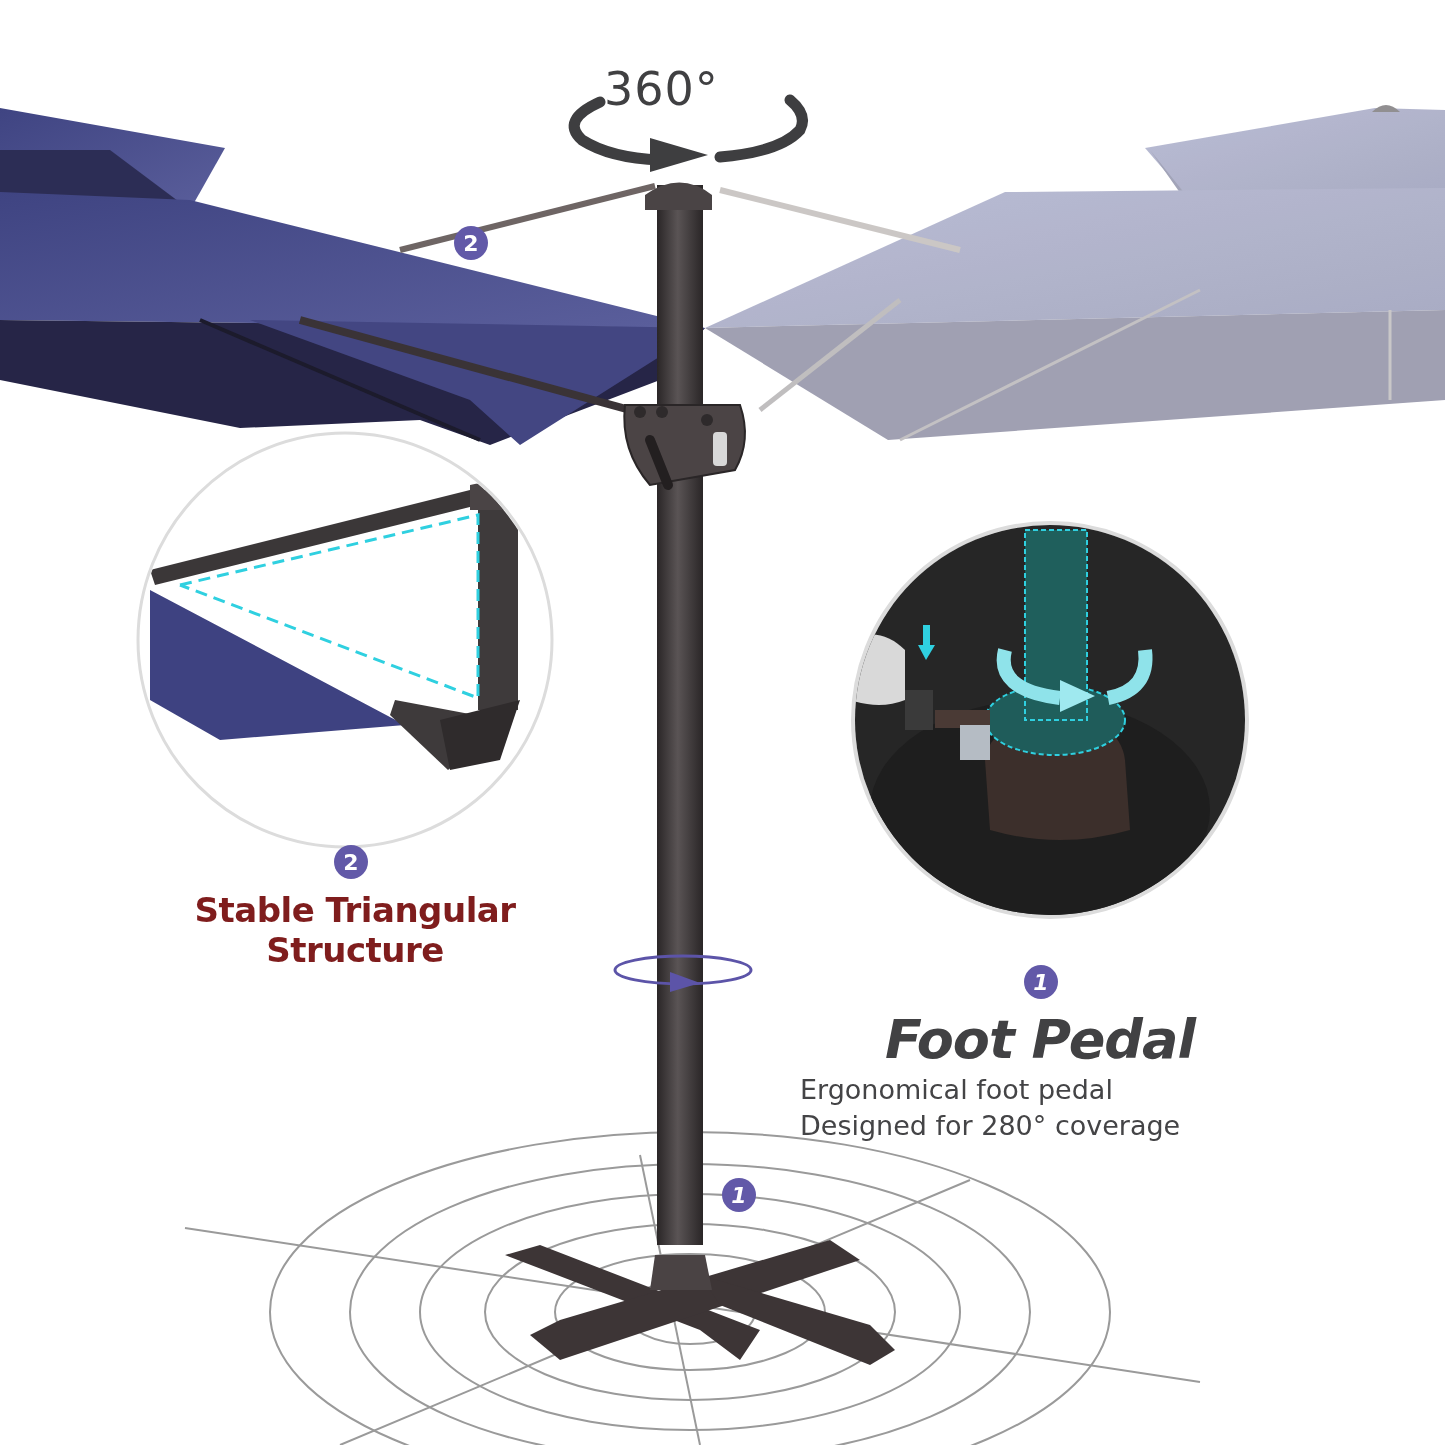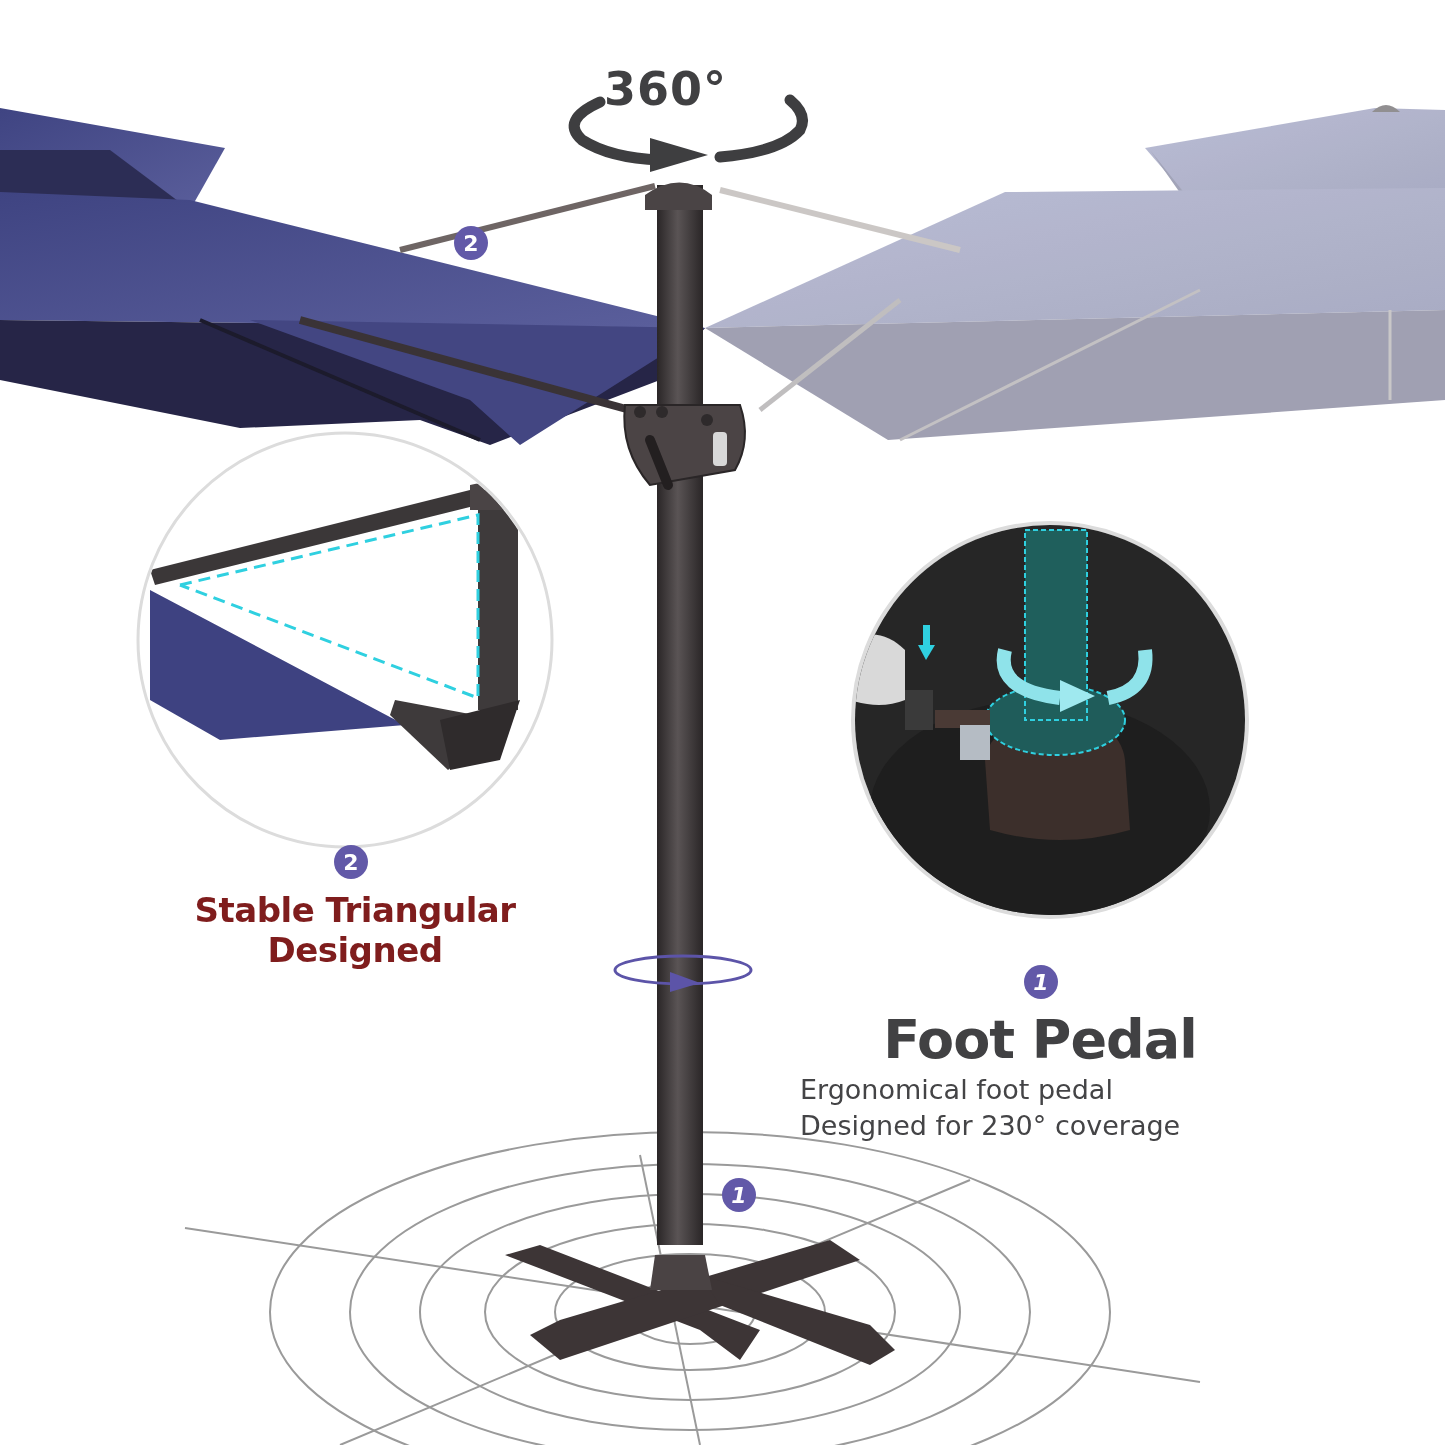--- a/index.html
+++ b/index.html
@@ -5,27 +5,27 @@
   html, body { margin:0; padding:0; background:#ffffff; }
   body { width:1445px; height:1445px; position:relative; overflow:hidden;
          font-family:"DejaVu Sans", sans-serif; color:#3d3d3f; }
   svg.scene { position:absolute; left:0; top:0; }
   .badge { position:absolute; width:34px; height:34px; border-radius:50%;
            background:#6259a8; color:#fff; font-weight:bold; font-size:22px;
            display:flex; align-items:center; justify-content:center;
            font-family:"DejaVu Sans", sans-serif; }
   .badge.italic { font-style:italic; }
   .title-360 { position:absolute; left:604px; top:62px; font-size:46px;
-               font-weight:bold; color:#404042; letter-spacing:1px; }
+               font-weight:normal; color:#404042; letter-spacing:1px; }
   .left-heading { position:absolute; left:150px; top:890px; width:410px;
                   text-align:center; font-size:34px; font-weight:bold;
                   line-height:40px; color:#7f1d1d; letter-spacing:-0.5px; }
   .right-heading { position:absolute; left:830px; top:1008px; width:420px;
                    text-align:center; font-size:54px; font-weight:bold;
-                   color:#414143; letter-spacing:-1px; }
+                   color:#414143; letter-spacing:-1px;font-style:italic; }
   .right-desc { position:absolute; left:800px; top:1072px; width:490px;
                 text-align:left; font-size:27px; line-height:36px;
                 color:#444446; }
 </style>
 </head>
 <body>
 
 <svg class="scene" width="1445" height="1445" viewBox="0 0 1445 1445">
   <defs>
     <linearGradient id="poleGrad" x1="0" x2="1" y1="0" y2="0">
@@ -147,21 +147,21 @@
 </svg>
 
 <div class="title-360">360°</div>
 
 <div class="badge" style="left:454px; top:226px;">2</div>
 <div class="badge italic" style="left:722px; top:1178px;">1</div>
 
 <div class="badge" style="left:334px; top:845px;">2</div>
 <div class="left-heading">
   <div>Stable Triangular</div>
-  <div>Designed</div>
+  <div>Structure</div>
 </div>
 
 <div class="badge italic" style="left:1024px; top:965px;">1</div>
 <div class="right-heading">Foot Pedal</div>
 <div class="right-desc">
   <div>Ergonomical foot pedal</div>
-  <div>Designed for 230° coverage</div>
+  <div>Designed for 280° coverage</div>
 </div>
 
 </body></html>

